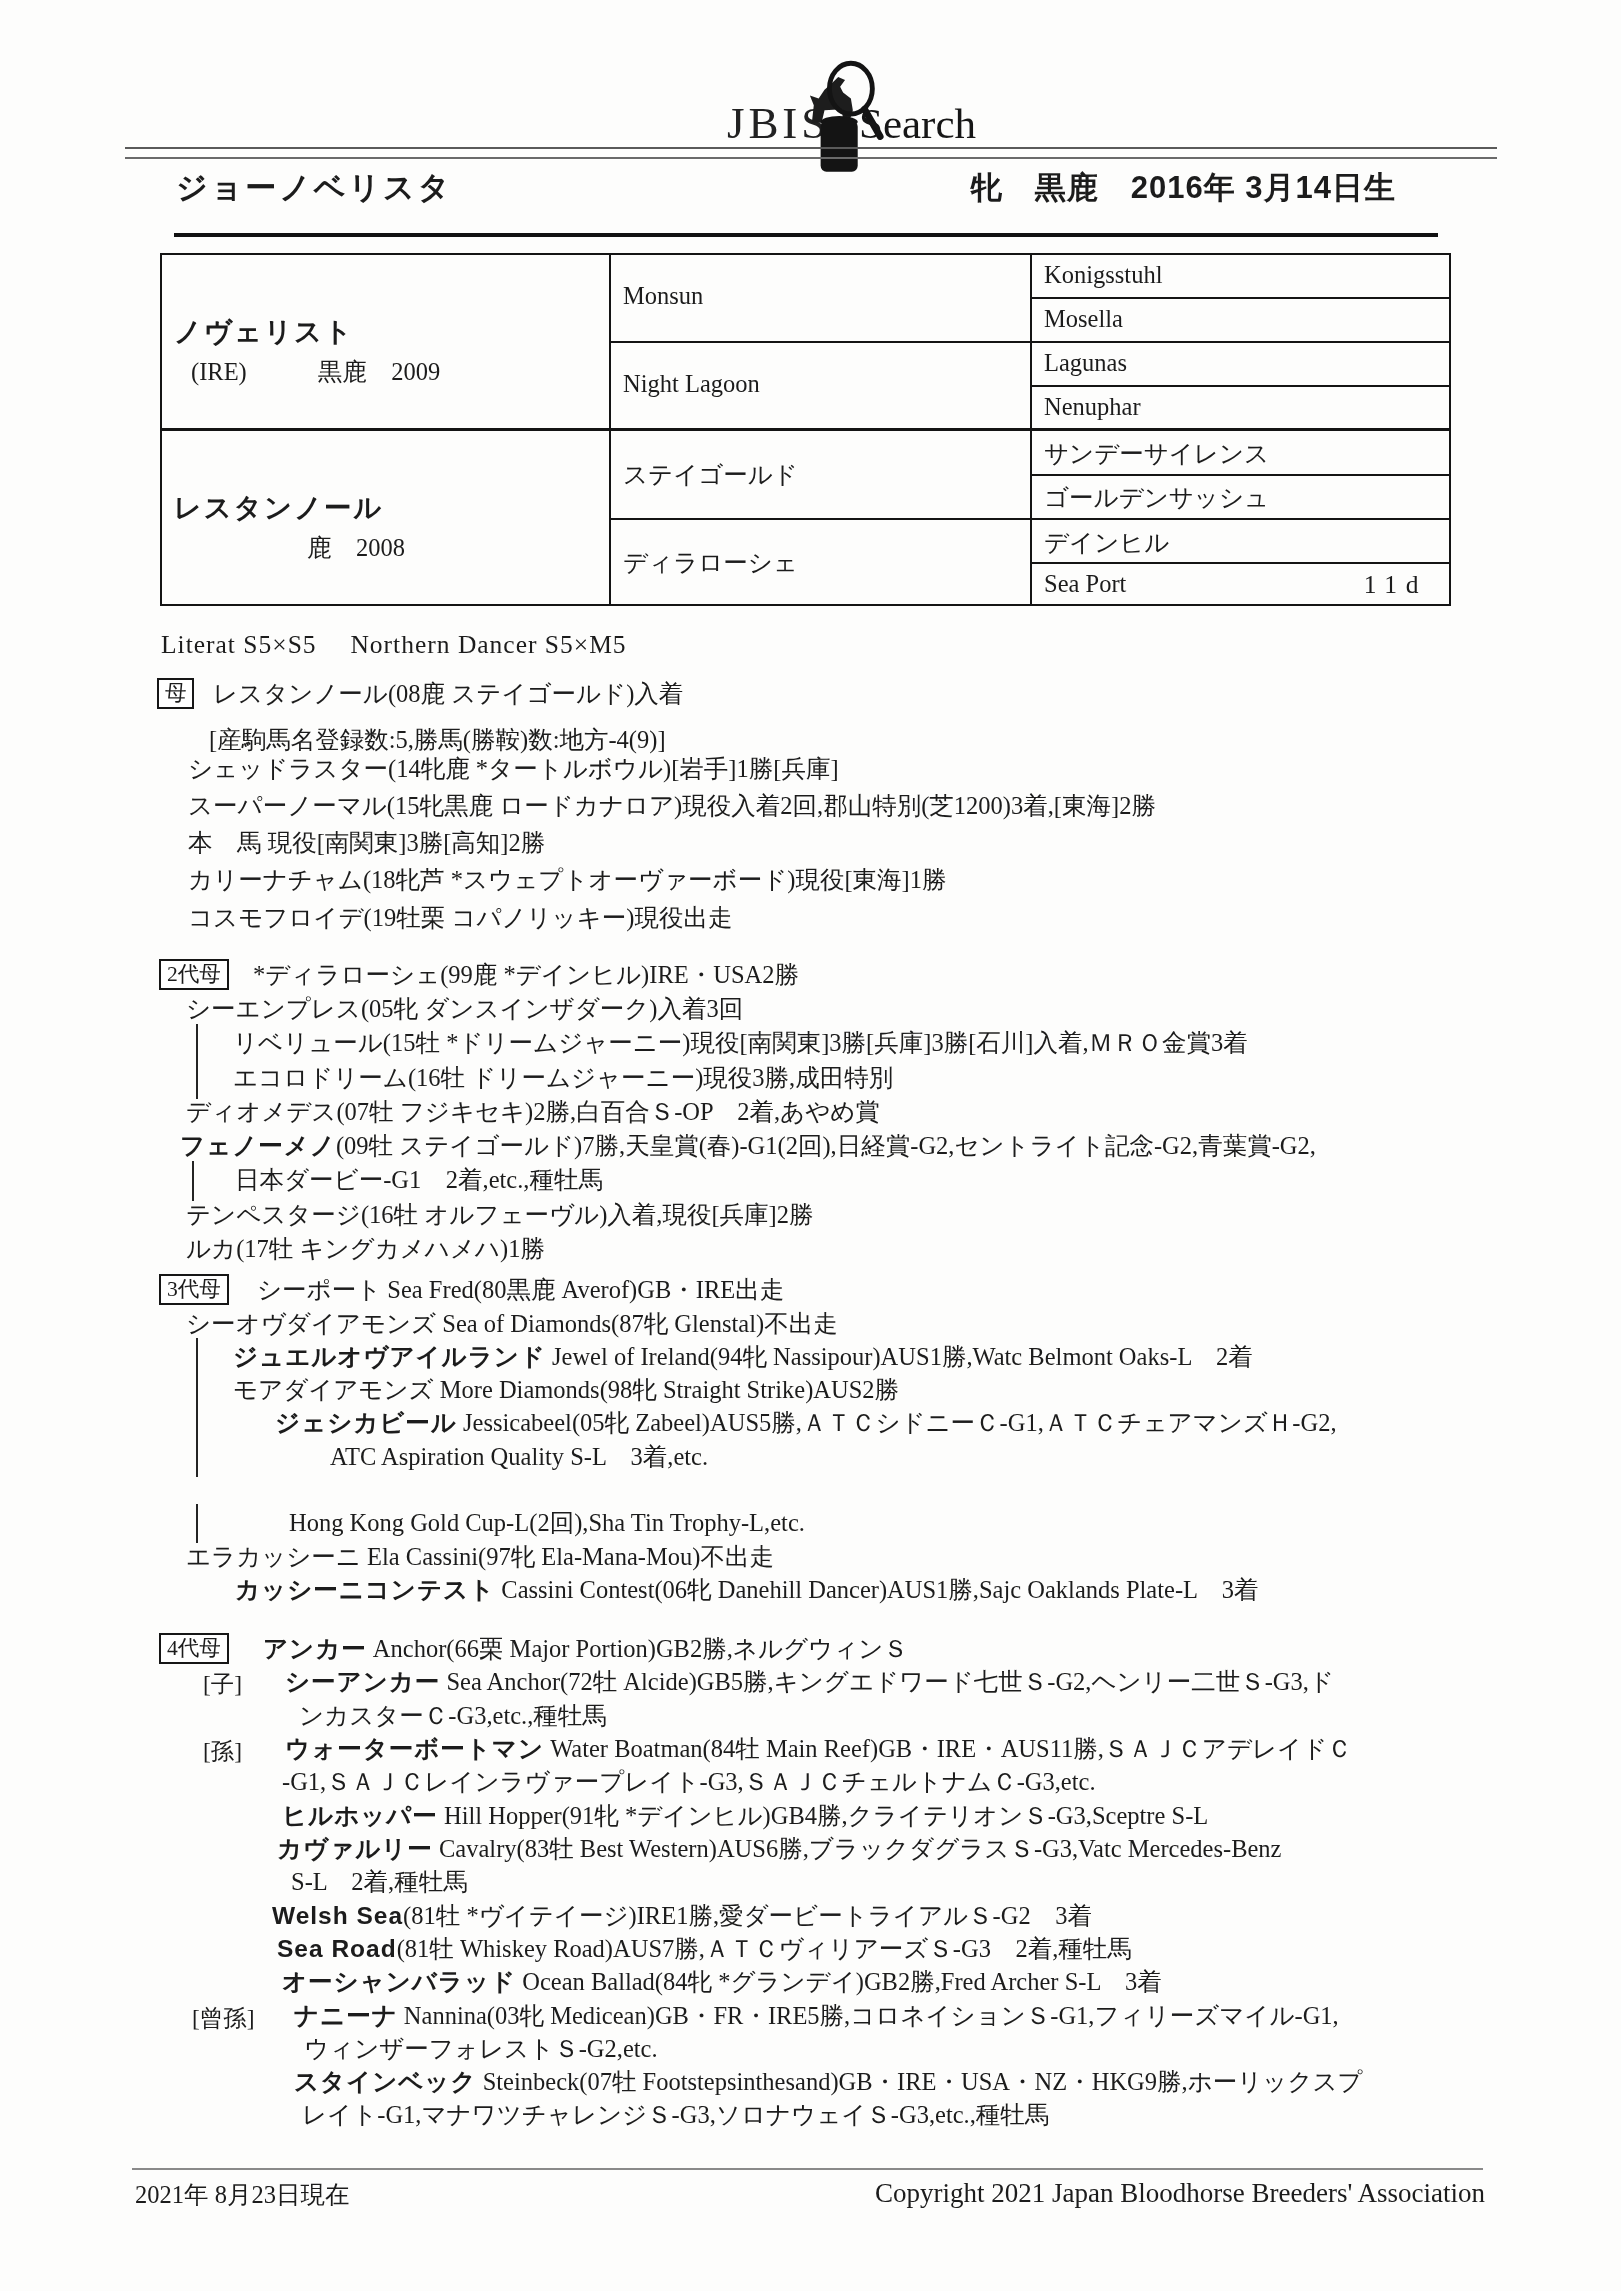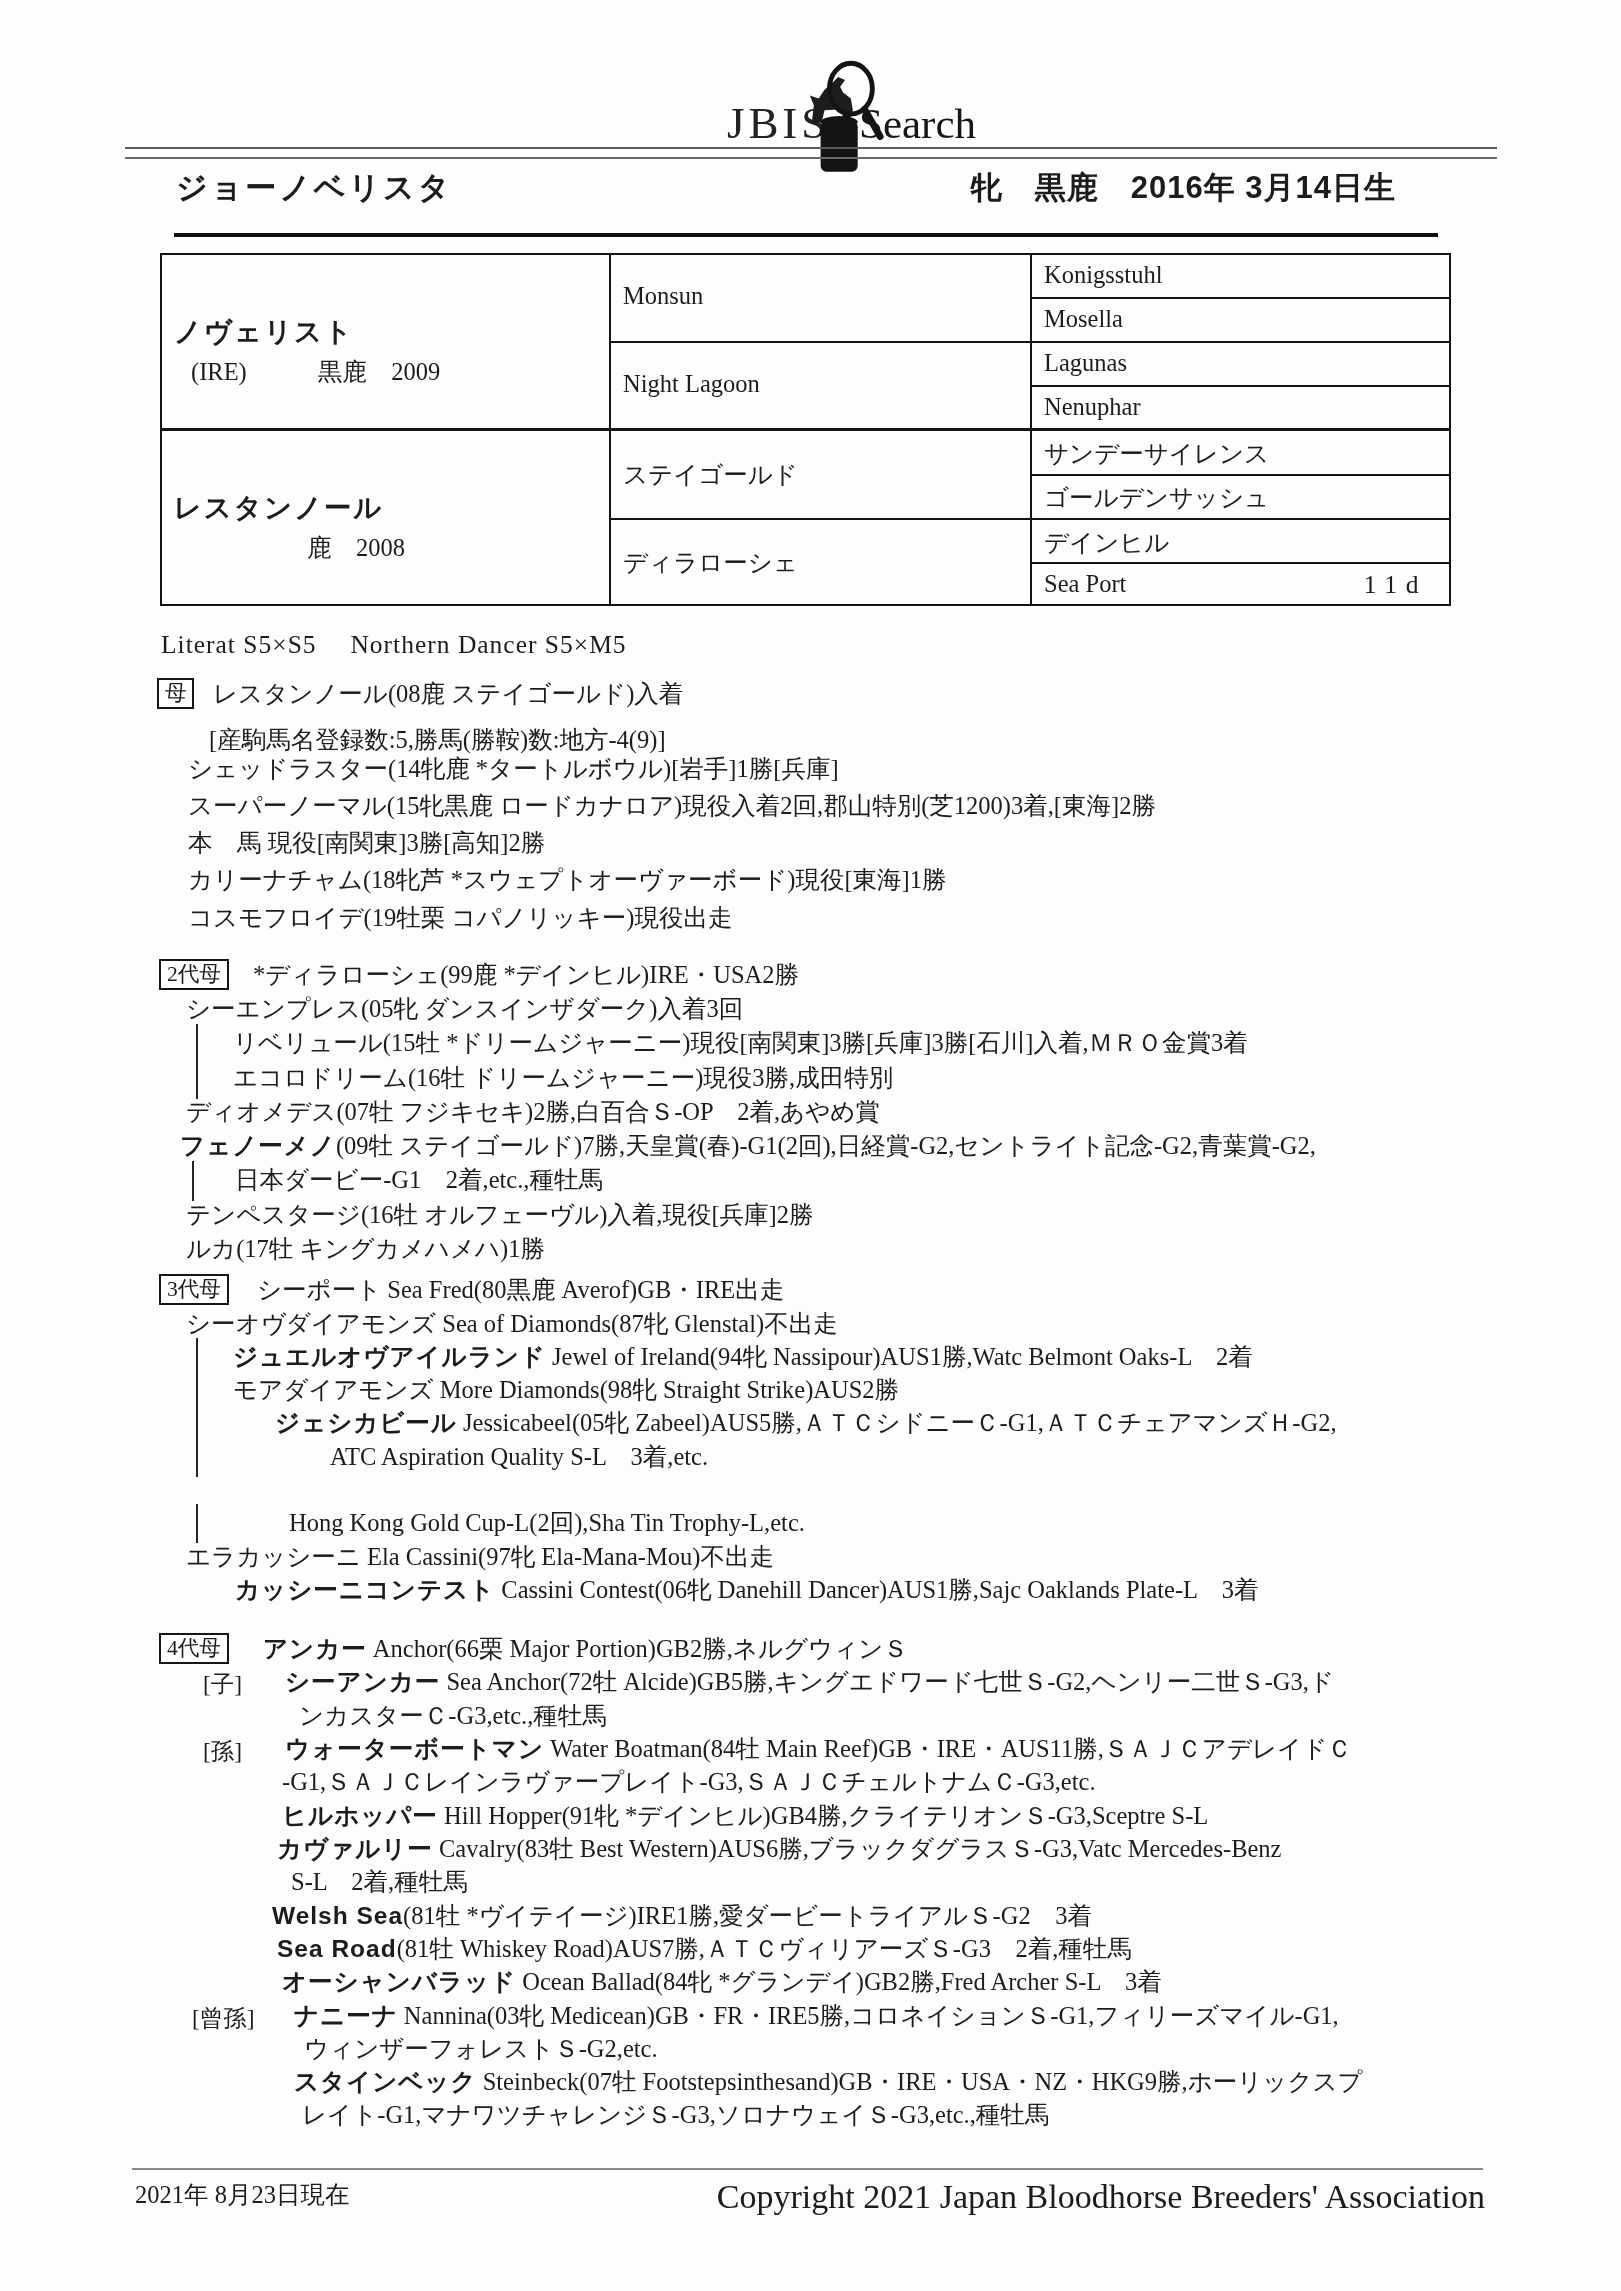--- a/index.html
+++ b/index.html
@@ -49,21 +49,21 @@
   .pl{position:absolute;left:0;width:100%;}
   .pl .ptext{position:absolute;top:0;white-space:nowrap;font-size:24.5px;line-height:1.3;}
   .pl .hname{font-family:var(--sans);font-weight:700;font-size:24.5px;letter-spacing:1px;font-style:normal;}
   .pl .bar{position:absolute;top:-2.9px;height:calc(100% + 5.9px);width:2px;background:#242424;}
   .pl .genbox{position:absolute;top:0px;border:2px solid #161616;font-size:21.6px;
     line-height:1.15;padding:1px 5.9px;background:#fff;}
   .pl .bracket{position:absolute;top:2px;font-size:23.5px;}
   
   .footer-rule{position:absolute;left:132px;top:2168px;width:1351px;height:2px;background:#8a8a8a;}
   .footer-date{position:absolute;left:135px;top:2178px;font-size:24.5px;}
-  .footer-copy{position:absolute;right:136px;top:2178px;font-size:34px;font-family:var(--serif);}
+  .footer-copy{position:absolute;right:136px;top:2178px;font-size:27px;font-family:var(--serif);}
 </style>
 </head>
 <body>
 
 <div class="logo">
   <span class="jbis">JBIS</span>
   <svg width="82" height="120" viewBox="0 0 84 122">
     <polygon points="7,68 9,50 5,40 14,43 20,34 28,27 34,21 41,24 36,31 39,37 47,43 49,55 45,68 39,68 38,54 20,55 17,68" fill="#1d1d1d"></polygon>
     <ellipse cx="47" cy="33" rx="22" ry="26" fill="none" stroke="#141414" stroke-width="5"></ellipse>
     <path d="M61 54 L77 82" stroke="#141414" stroke-width="7" stroke-linecap="round"></path>

